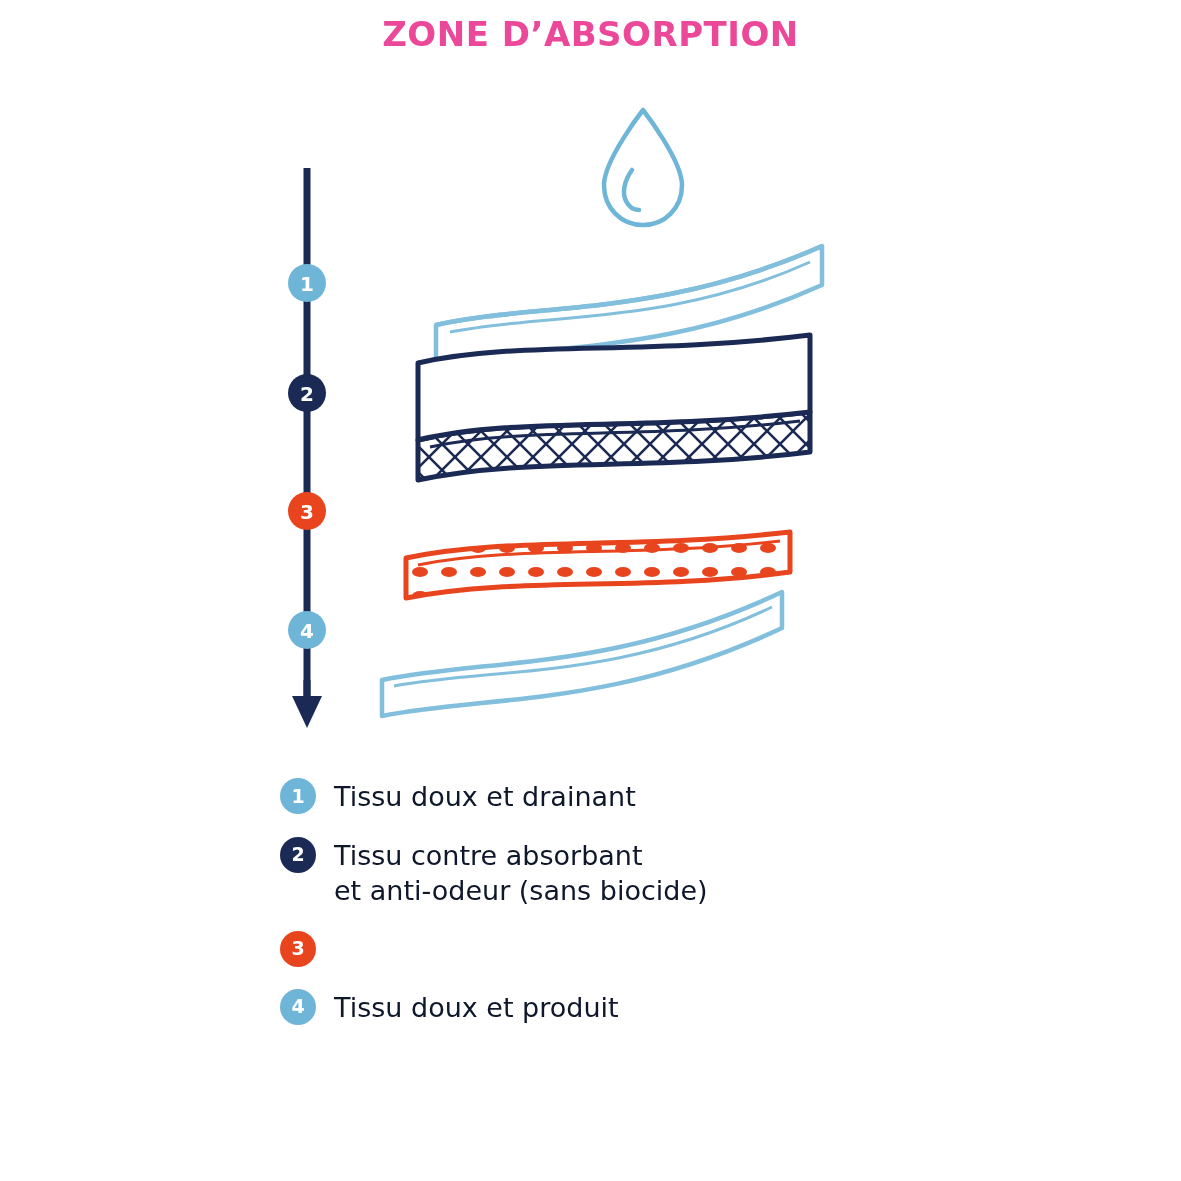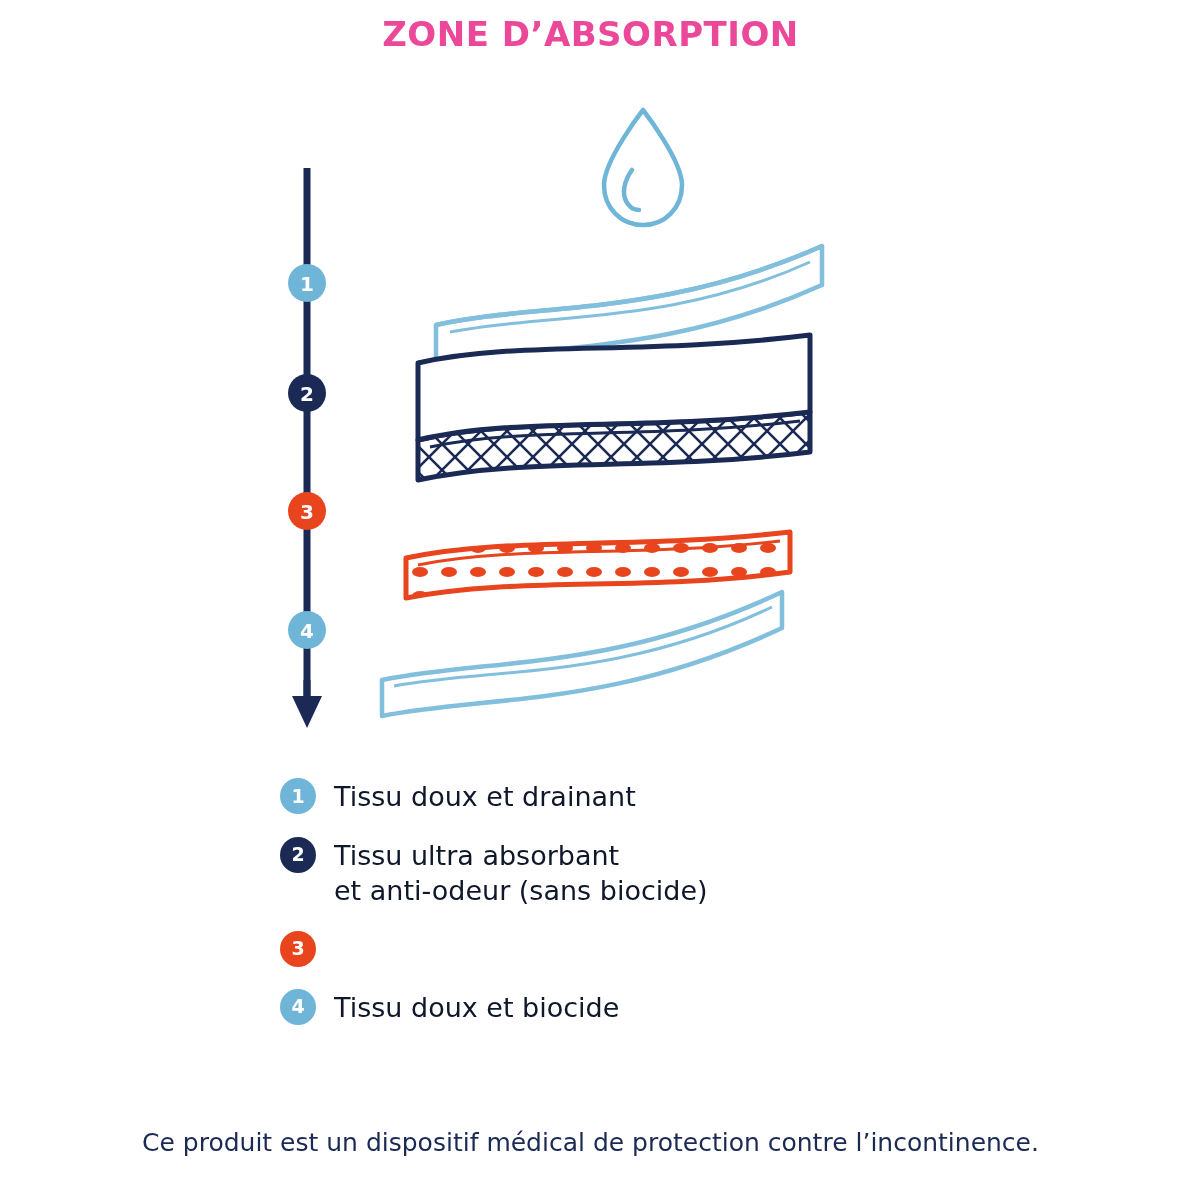--- a/index.html
+++ b/index.html
@@ -189,30 +189,29 @@
 
   <div class="legend">
 
     <div class="legend-row">
       <div class="badge light">1</div>
       <div class="legend-text">Tissu doux et drainant</div>
     </div>
 
     <div class="legend-row">
       <div class="badge navy">2</div>
-      <div class="legend-text">Tissu ultra absorbant
+      <div class="legend-text">Tissu contre absorbant
 et anti-odeur (sans biocide)</div>
     </div>
 
     <div class="legend-row">
       <div class="badge orange">3</div>
     </div>
 
     <div class="legend-row">
       <div class="badge light">4</div>
-      <div class="legend-text">Tissu doux et biocide</div>
+      <div class="legend-text">Tissu doux et produit</div>
     </div>
 
   </div>
 
-  <div class="footer">Ce produit est un dispositif médical de protection contre l’incontinence.</div>
 
 </div>
 
 </body></html>

